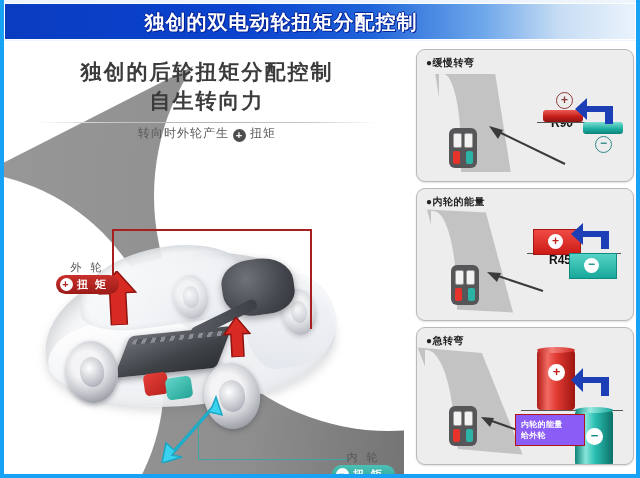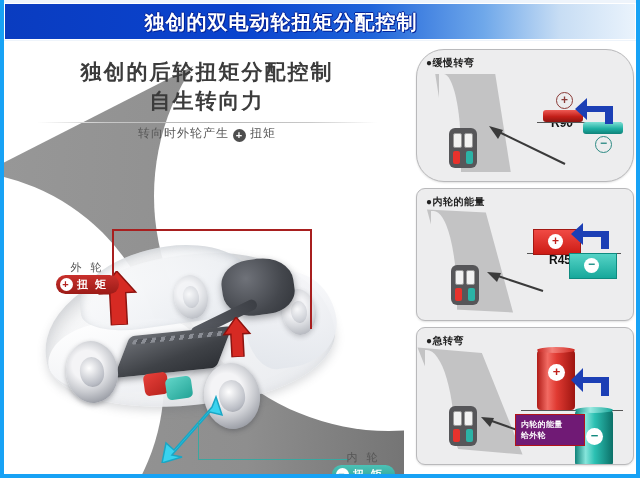--- a/index.html
+++ b/index.html
@@ -153,21 +153,21 @@
   .pill-teal .sym{color:#2a9e93;}
   #label-outer{left:52px;top:220px;}
   #label-inner{left:328px;top:410px;}
 
   
   .panel{
     position:absolute;left:412px;width:216px;
     background:#ededee;border:1px solid #b9b9bb;border-radius:9px;
     box-shadow:0 1px 2px rgba(0,0,0,.12);overflow:hidden;
   }
-  #panel-1{top:8px;height:131px;border-radius:28px;}
+  #panel-1{top:8px;height:131px;}
   #panel-2{top:147px;height:131px;}
   #panel-3{top:286px;height:136px;}
   .panel-title{position:absolute;left:9px;top:6px;font-size:10px;font-weight:bold;color:#222;letter-spacing:.5px;}
   .panel-road{position:absolute;background:#c3c3c4;}
   .pcar{position:absolute;width:28px;height:40px;background:#565659;border-radius:6px;}
   .pcar .w{position:absolute;width:7px;height:13px;border-radius:2px;}
   .pcar .w.fl{left:4px;top:5px;background:#f2f2f2;border:1px solid #9a9a9a;}
   .pcar .w.fr{right:4px;top:5px;background:#f2f2f2;border:1px solid #9a9a9a;}
   .pcar .w.rl{left:4px;bottom:4px;background:#e8322c;}
   .pcar .w.rr{right:4px;bottom:4px;background:#2bb3a6;}
@@ -178,21 +178,21 @@
   .bar-red{position:absolute;background:linear-gradient(180deg,#ef5a54,#c31f19 55%,#8e1410);}
   .bar-teal{position:absolute;background:linear-gradient(180deg,#7fe0d5,#1fb0a3 55%,#0f8279);}
   .blk-red{position:absolute;background:linear-gradient(180deg,#f04a44,#cc1b15);border:1px solid #a31813;}
   .blk-teal{position:absolute;background:linear-gradient(180deg,#55d3c6,#17a89b);border:1px solid #0f8b80;}
   .cyl{position:absolute;border-radius:4px;}
   .cyl-red{background:linear-gradient(90deg,#b01c17,#f26b63 28%,#e03a32 52%,#9d1510);}
   .cyl-teal{background:linear-gradient(90deg,#0f8279,#86e5db 28%,#2bc0b2 52%,#0c7068);}
   .cyl-cap{position:absolute;left:0;right:0;top:-3px;height:6px;border-radius:50%;}
   .sym-white{position:absolute;border-radius:50%;background:#ffffff;color:#c0211c;text-align:center;font-weight:bold;}
   .sym-white.t{color:#12897f;}
-  .callout{position:absolute;background:#701a75;border:1px solid #b3141a;color:#ffffff;
+  .callout{position:absolute;background:#8b5cf6;border:1px solid #b3141a;color:#ffffff;
     font-size:8px;line-height:11px;padding:4px 5px;font-weight:bold;letter-spacing:.3px;}
   .steer{position:absolute;}
 </style>
 </head>
 <body>
 
 <div id="page">
 
   <div class="edge" id="edge-left"></div>
   <div class="edge" id="edge-right"></div>

